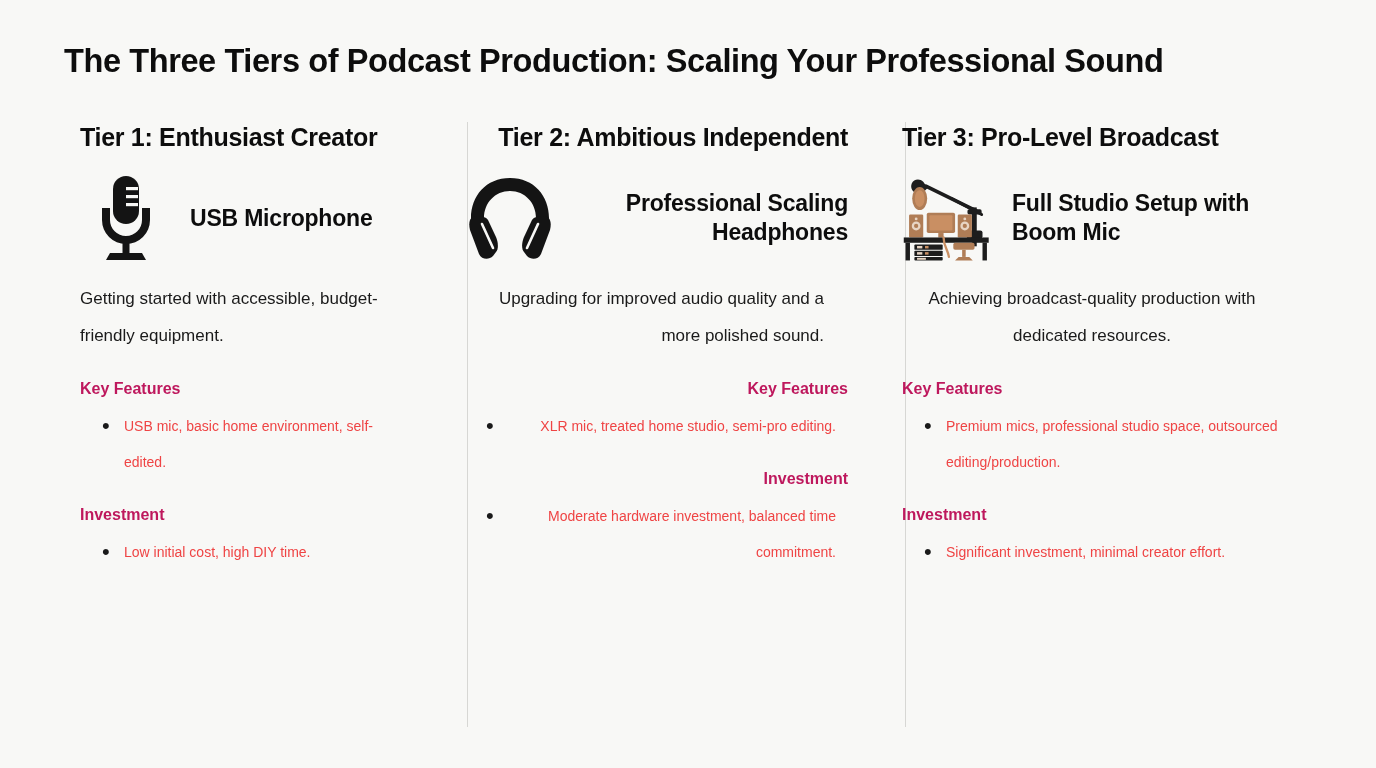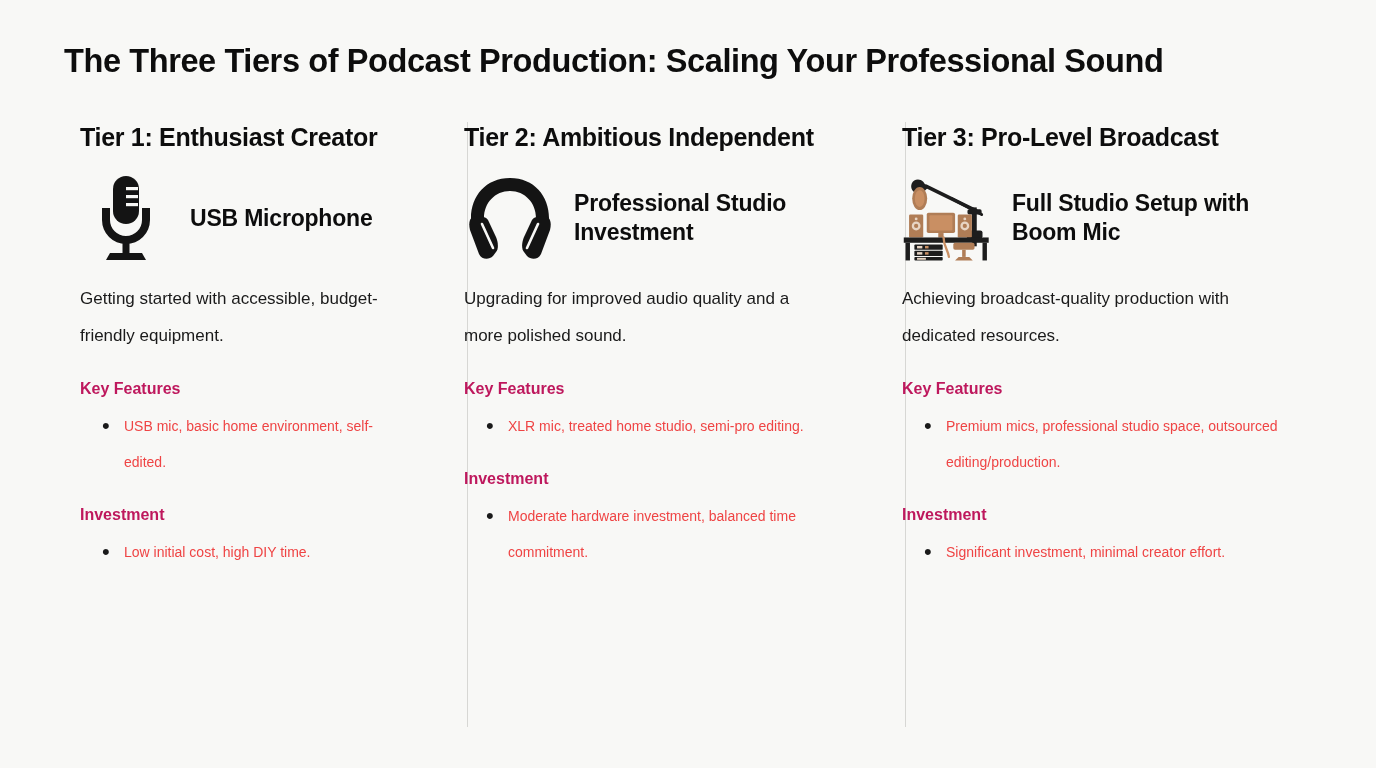--- a/index.html
+++ b/index.html
@@ -52,21 +52,21 @@
     flex-direction: row;
   }
 
   .col {
     position: relative;
     padding: 0 28px 0 0;
     flex: 0 0 auto;
   }
 
   .col-1 { width: 438px; padding-left: 80px; }
-  .col-2 { width: 438px; padding-left: 26px; }
+  .col-2 { width: 438px; padding-left: 26px; text-align: right; }
   .col-3 { width: 470px; padding-left: 26px; }
 
   .divider {
     position: absolute;
     top: 0;
     width: 1px;
     height: 605px;
     background: #d7d7d4;
   }
   .divider-1 { left: 467px; }
@@ -113,21 +113,21 @@
   .item-name.one-line { white-space: nowrap; }
 
   
   .description {
     font-size: 17px;
     line-height: 37px;
     color: #1a1a1a;
     margin-bottom: 20px;
     max-width: 360px;
   }
-  .col-3 .description { max-width: 380px; }
+  .col-3 .description { max-width: 380px; text-align: center; }
 
   
   .section { margin-bottom: 20px; }
 
   .section-title {
     font-size: 16px;
     font-weight: 700;
     line-height: 30px;
     color: #be185d;
     margin-bottom: 4px;
@@ -225,21 +225,21 @@
 
             <path d="M10 40 C3 40 1 46 3 54 L12 78 C15 84 22 84 26 80 L29 76 C32 72 31 66 29 61 L21 44 C19 41 15 40 10 40 Z" fill="#141414"></path>
 
             <path d="M15 48 L26 72" stroke="#f8f8f6" stroke-width="2.6" fill="none" stroke-linecap="round"></path>
 
             <path d="M76 40 C83 40 85 46 83 54 L74 78 C71 84 64 84 60 80 L57 76 C54 72 55 66 57 61 L65 44 C67 41 71 40 76 40 Z" fill="#141414"></path>
 
             <path d="M71 48 L60 72" stroke="#f8f8f6" stroke-width="2.6" fill="none" stroke-linecap="round"></path>
           </svg>
         </div>
-        <div class="item-name">Professional Studio Investment</div>
+        <div class="item-name">Professional Scaling Headphones</div>
       </div>
 
       <div class="description">Upgrading for improved audio quality and a more polished sound.</div>
 
       <div class="section">
         <div class="section-title">Key Features</div>
         <ul class="bullets">
           <li>XLR mic, treated home studio, semi-pro editing.</li>
         </ul>
       </div>

